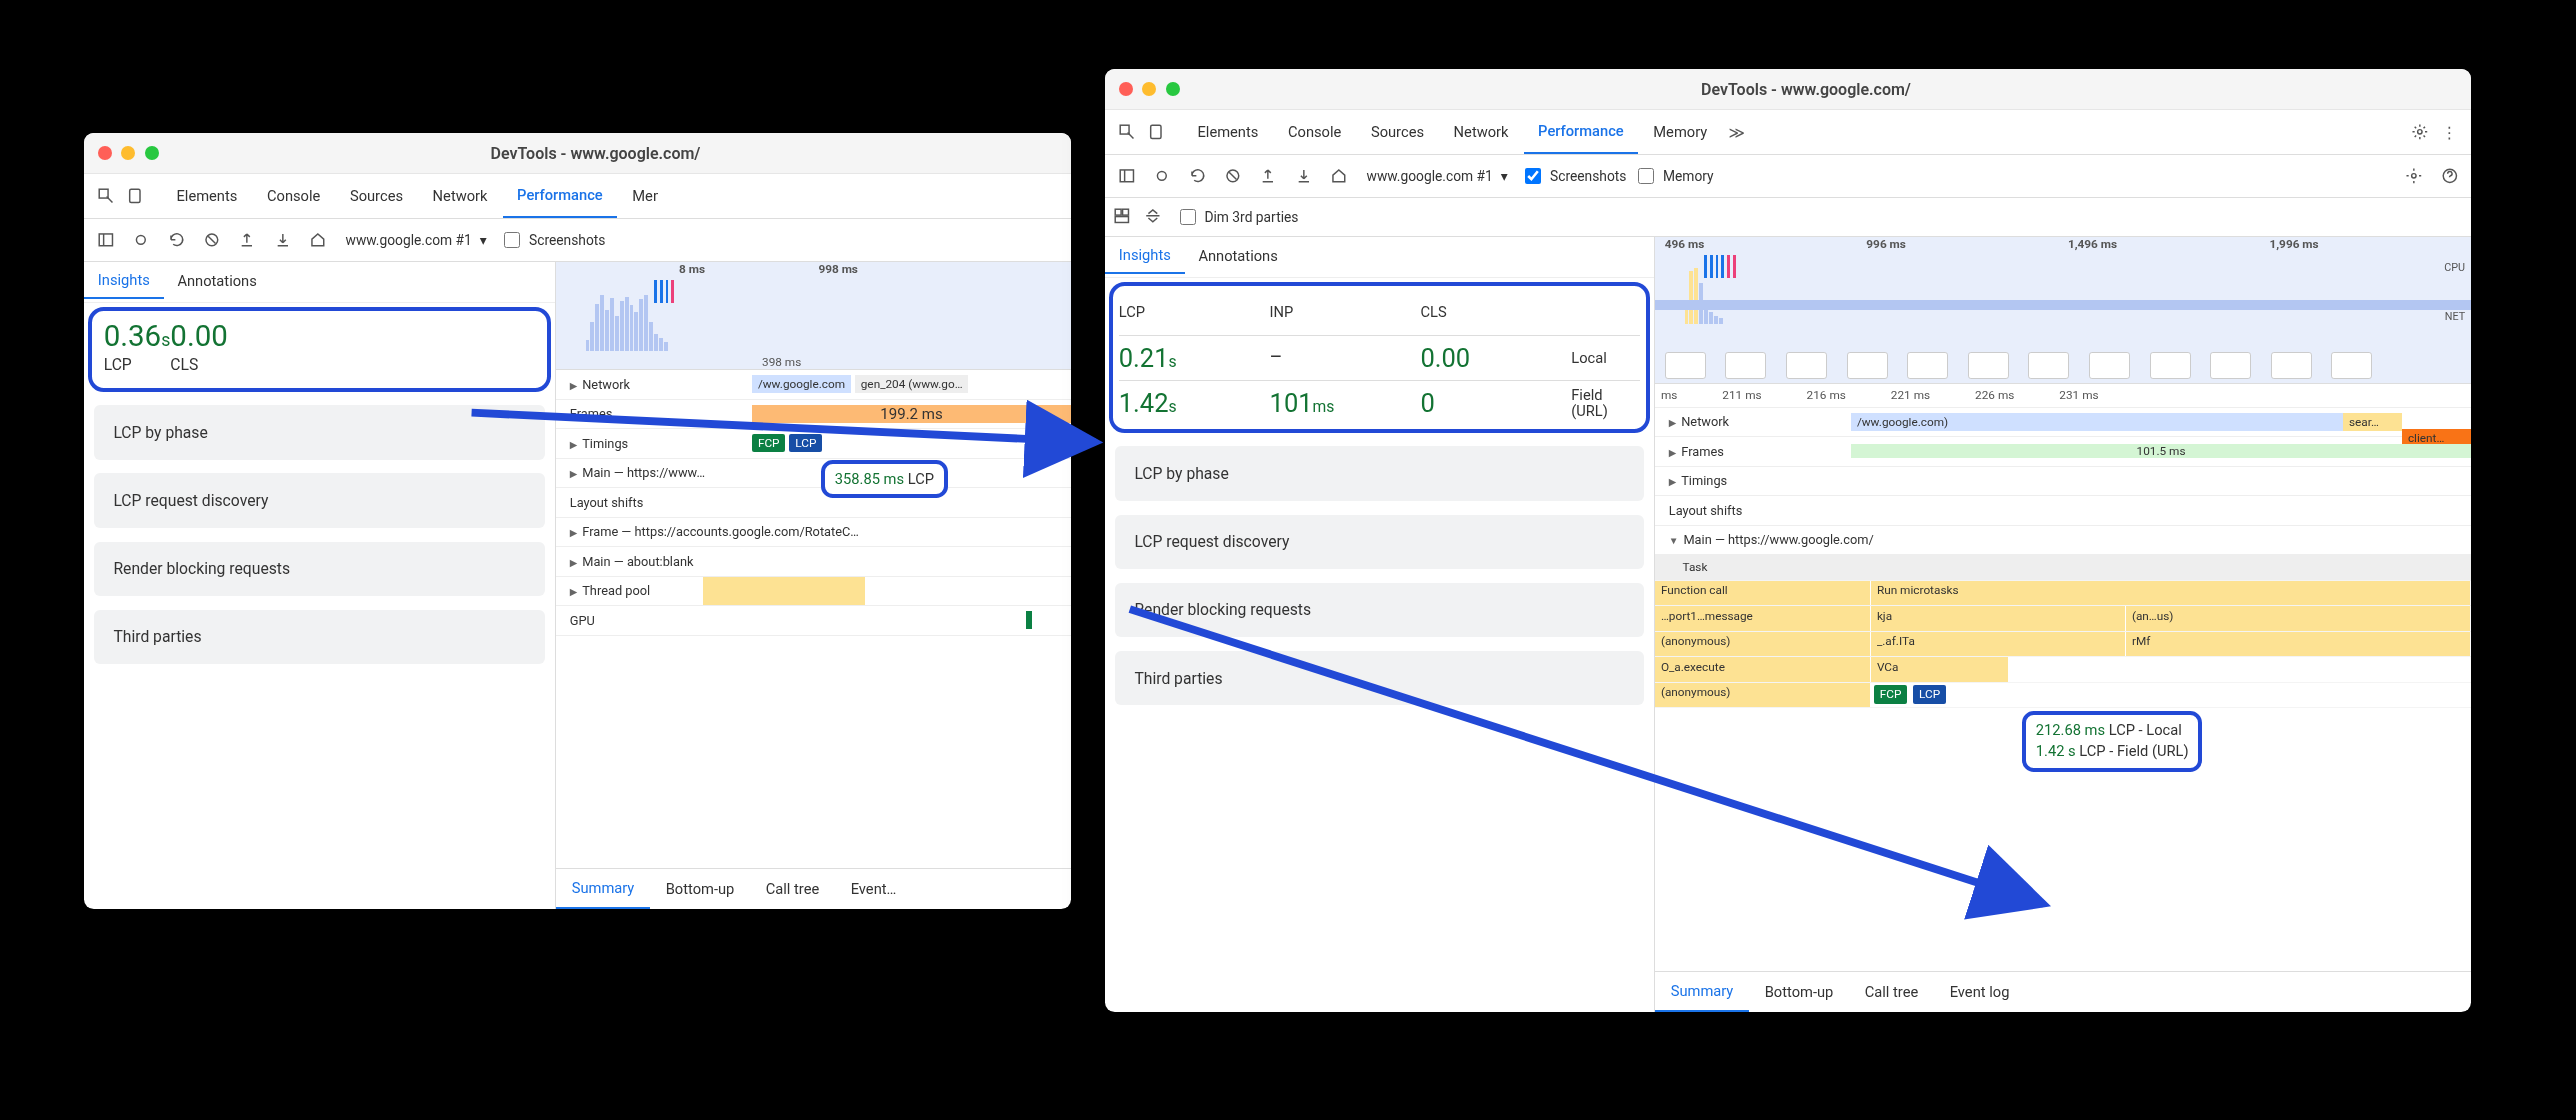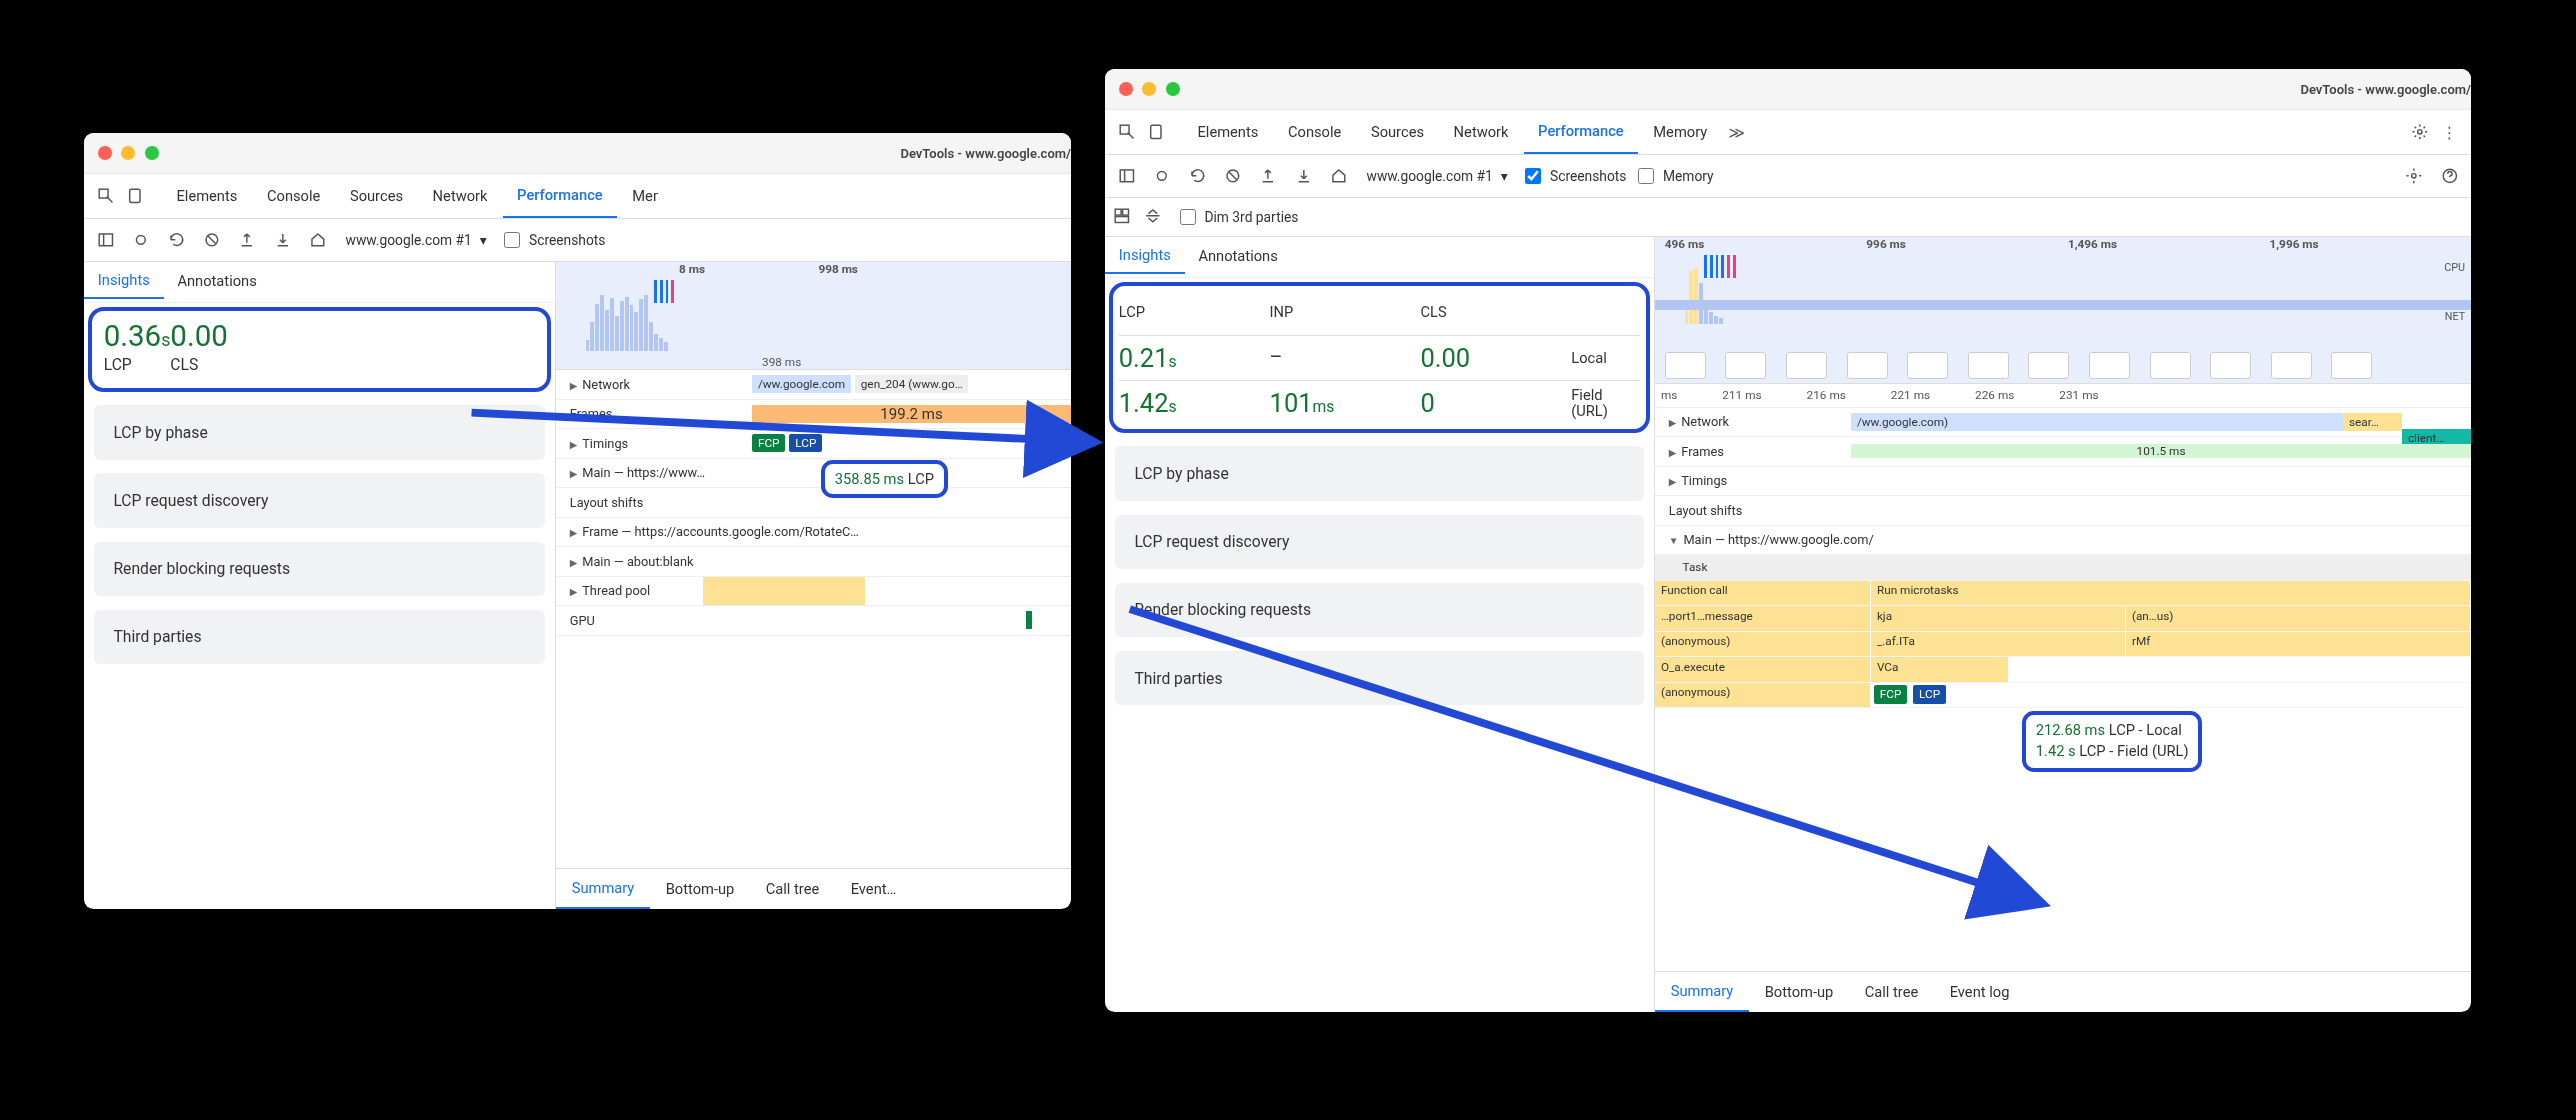--- a/index.html
+++ b/index.html
@@ -28,21 +28,21 @@
     display:flex;
     align-items:center;
     padding: 0 13.8px;
     border-bottom:1px solid #e6e6e6;
     background:#f5f5f5;
     position:relative;
   }
   .traffic { display:flex; gap:9.8px; }
   .dot { width:13.8px; height:13.8px; border-radius:50%; }
   .dot.r{background:#ff5f57;} .dot.y{background:#febc2e;} .dot.g{background:#28c840;}
-  .title { position:absolute; left:0; right:0; text-align:right; font-size:13px; font-weight:600; color:#444;margin-left:36px;}
+  .title { position:absolute; left:0; right:0; text-align:center; font-size:16px; font-weight:600; color:#444;margin-left:36px;}
   .tabbar {
     display:flex; align-items:center; height:45px; border-bottom:1px solid #ddd;
     padding: 0 7.9px; gap:2px; flex-wrap:nowrap; overflow:hidden;
   }
   .tabbar .icon-btn { width:27.5px; height:27.5px; display:flex;align-items:center;justify-content:center; color:#555; font-size:15.7px;}
   .tabbar .sep { width:9.8px; }
   .tab { padding: 0 13.8px; height:43px; display:flex;align-items:center; font-size:14.7px; color:#333; }
   .tab.active { color:#1a73e8; border-bottom:2.9px solid #1a73e8; font-weight:500;}
   .spacer { flex:1; }
   .toolbar {
@@ -500,21 +500,21 @@
         <span>221 ms</span>
         <span>226 ms</span>
         <span>231 ms</span>
       </div>
 
       <div class="flame-area">
         <div class="track">
             <span class="tl"><span class="tri">▶</span><span>Network</span></span>
           <span style="background:#cfe0ff;padding:2px 5.9px;font-size:11.8px;flex:1;">/ww.google.com)</span>
           <span style="background:#fde293;padding:2px 5.9px;font-size:11.8px;width:59px;">sear…</span>
-          <span style="background:#14b8a6;padding:2px 5.9px;font-size:11.8px;width:69px;margin-top:32px;">client…</span>
+          <span style="background:#f97316;padding:2px 5.9px;font-size:11.8px;width:69px;margin-top:32px;">client…</span>
         </div>
         <div class="track">
             <span class="tl"><span class="tri">▶</span><span>Frames</span></span>
             <span style="background:#d4f5d4;flex:1;text-align:center;font-size:11.8px;">101.5 ms</span>
           </div>
         <div class="track">
             <span class="tl"><span class="tri">▶</span><span>Timings</span></span>
           </div>
         <div class="track">
             <span class="tl">Layout shifts</span>

